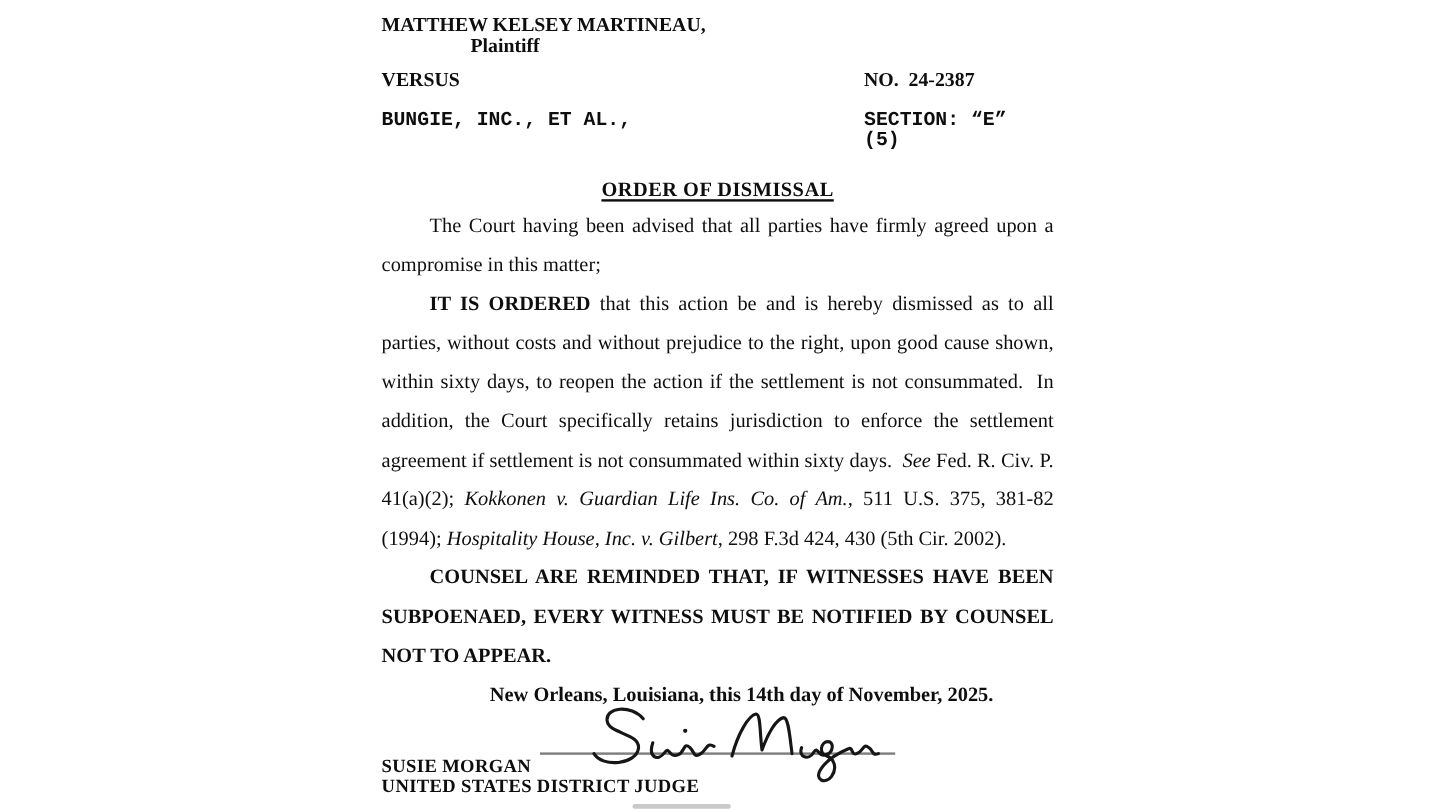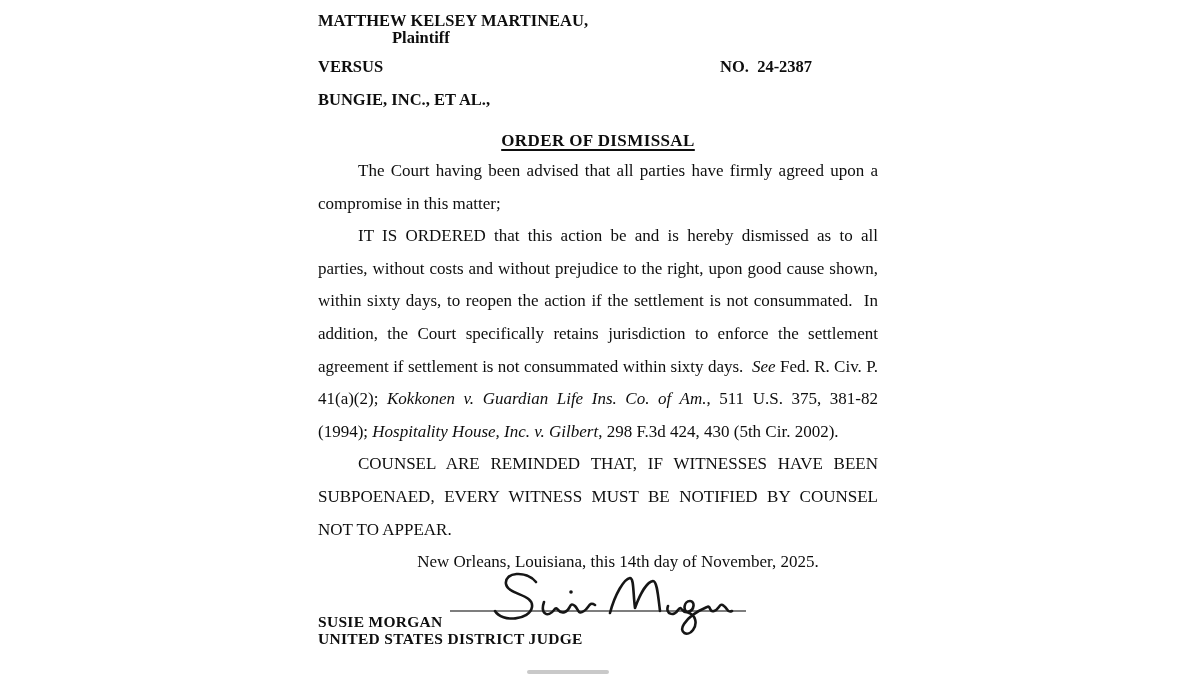--- a/index.html
+++ b/index.html
@@ -8,37 +8,37 @@
     font-family:"Liberation Serif", serif; color:#0e0e0e;
     -webkit-font-smoothing:antialiased;
   }
   .page { position:relative; width:1200px; height:675px; background:#ffffff; }
   .doc  { position:absolute; left:318px; top:0; width:560px; }
 
   
   .caption { margin-top:12px; font-weight:bold; font-size:16.5px; line-height:17px; }
   .cap-row { display:flex; }
   .cap-row.r2 { margin-top:12px; }
-  .cap-row.r3 { margin-top:16px; }
+  .cap-row.r3 { margin-top:16px;font-family:Liberation Mono, monospace; }
   .cap-left  { width:402px; }
   .cap-right { flex:1; }
   .cap-role  { padding-left:74px; }
 
   
   .title {
     margin:24px 0 0 0; text-align:center;
     font-size:17px; line-height:18px; font-weight:bold; letter-spacing:0.4px;
     text-decoration:underline; text-decoration-thickness:1.6px; text-underline-offset:3px;
   }
 
   
   .body { margin-top:5px; font-size:17px; line-height:32.6px; }
   .para { margin:0; text-align:justify; text-indent:40px; }
   .para.no-justify { text-align:center; }
-  .seg-bold   { font-weight:normal; }
+  .seg-bold   { font-weight:bold; }
   .seg-italic { font-style:italic; }
 
   
   .sig-block { position:relative; margin-top:31px; text-align:left; }
   .sig-line  { width:296px; height:0; margin:0 auto; border-bottom:2px solid #7e7e7e; }
   .sig-script {
     position:absolute; left:50%; transform:translateX(-50%);
     top:-44px; width:300px; height:80px; pointer-events:none;
   }
   .sig-name  { margin-top:2px; font-weight:bold; font-size:15.5px; line-height:16px; letter-spacing:0.3px; }
@@ -64,20 +64,21 @@
         </div>
       </div>
       <div class="cap-row r2">
         <div class="cap-left">VERSUS</div>
         <div class="cap-right">NO.&nbsp; 24-2387</div>
       </div>
       <div class="cap-row r3">
         <div class="cap-left">
           <div>BUNGIE, INC., ET AL.,</div>
         </div>
+        <div class="cap-right">SECTION: “E” (5)</div>
       </div>
     </div>
 
     <h1 class="title">ORDER OF DISMISSAL</h1>
 
     <div class="body">
       <p class="para"><span>The Court having been advised that all parties have firmly agreed upon a compromise in this matter;</span></p>
       <p class="para"><span class="seg-bold">IT IS ORDERED</span><span> that this action be and is hereby dismissed as to all parties, without costs and without prejudice to the right, upon good cause shown, within sixty days, to reopen the action if the settlement is not consummated.&nbsp; In addition, the Court specifically retains jurisdiction to enforce the settlement agreement if settlement is not consummated within sixty days.&nbsp; </span><span class="seg-italic">See</span><span> Fed. R. Civ. P. 41(a)(2); </span><span class="seg-italic">Kokkonen v. Guardian Life Ins. Co. of Am.</span><span>, 511 U.S. 375, 381-82 (1994); </span><span class="seg-italic">Hospitality House, Inc. v. Gilbert</span><span>, 298 F.3d 424, 430 (5th Cir. 2002).</span></p>
       <p class="para"><span class="seg-bold">COUNSEL ARE REMINDED THAT, IF WITNESSES HAVE BEEN SUBPOENAED, EVERY WITNESS MUST BE NOTIFIED BY COUNSEL NOT TO APPEAR.</span></p>
       <p class="para no-justify"><span class="seg-bold">New Orleans, Louisiana, this 14th day of November, 2025.</span></p>

